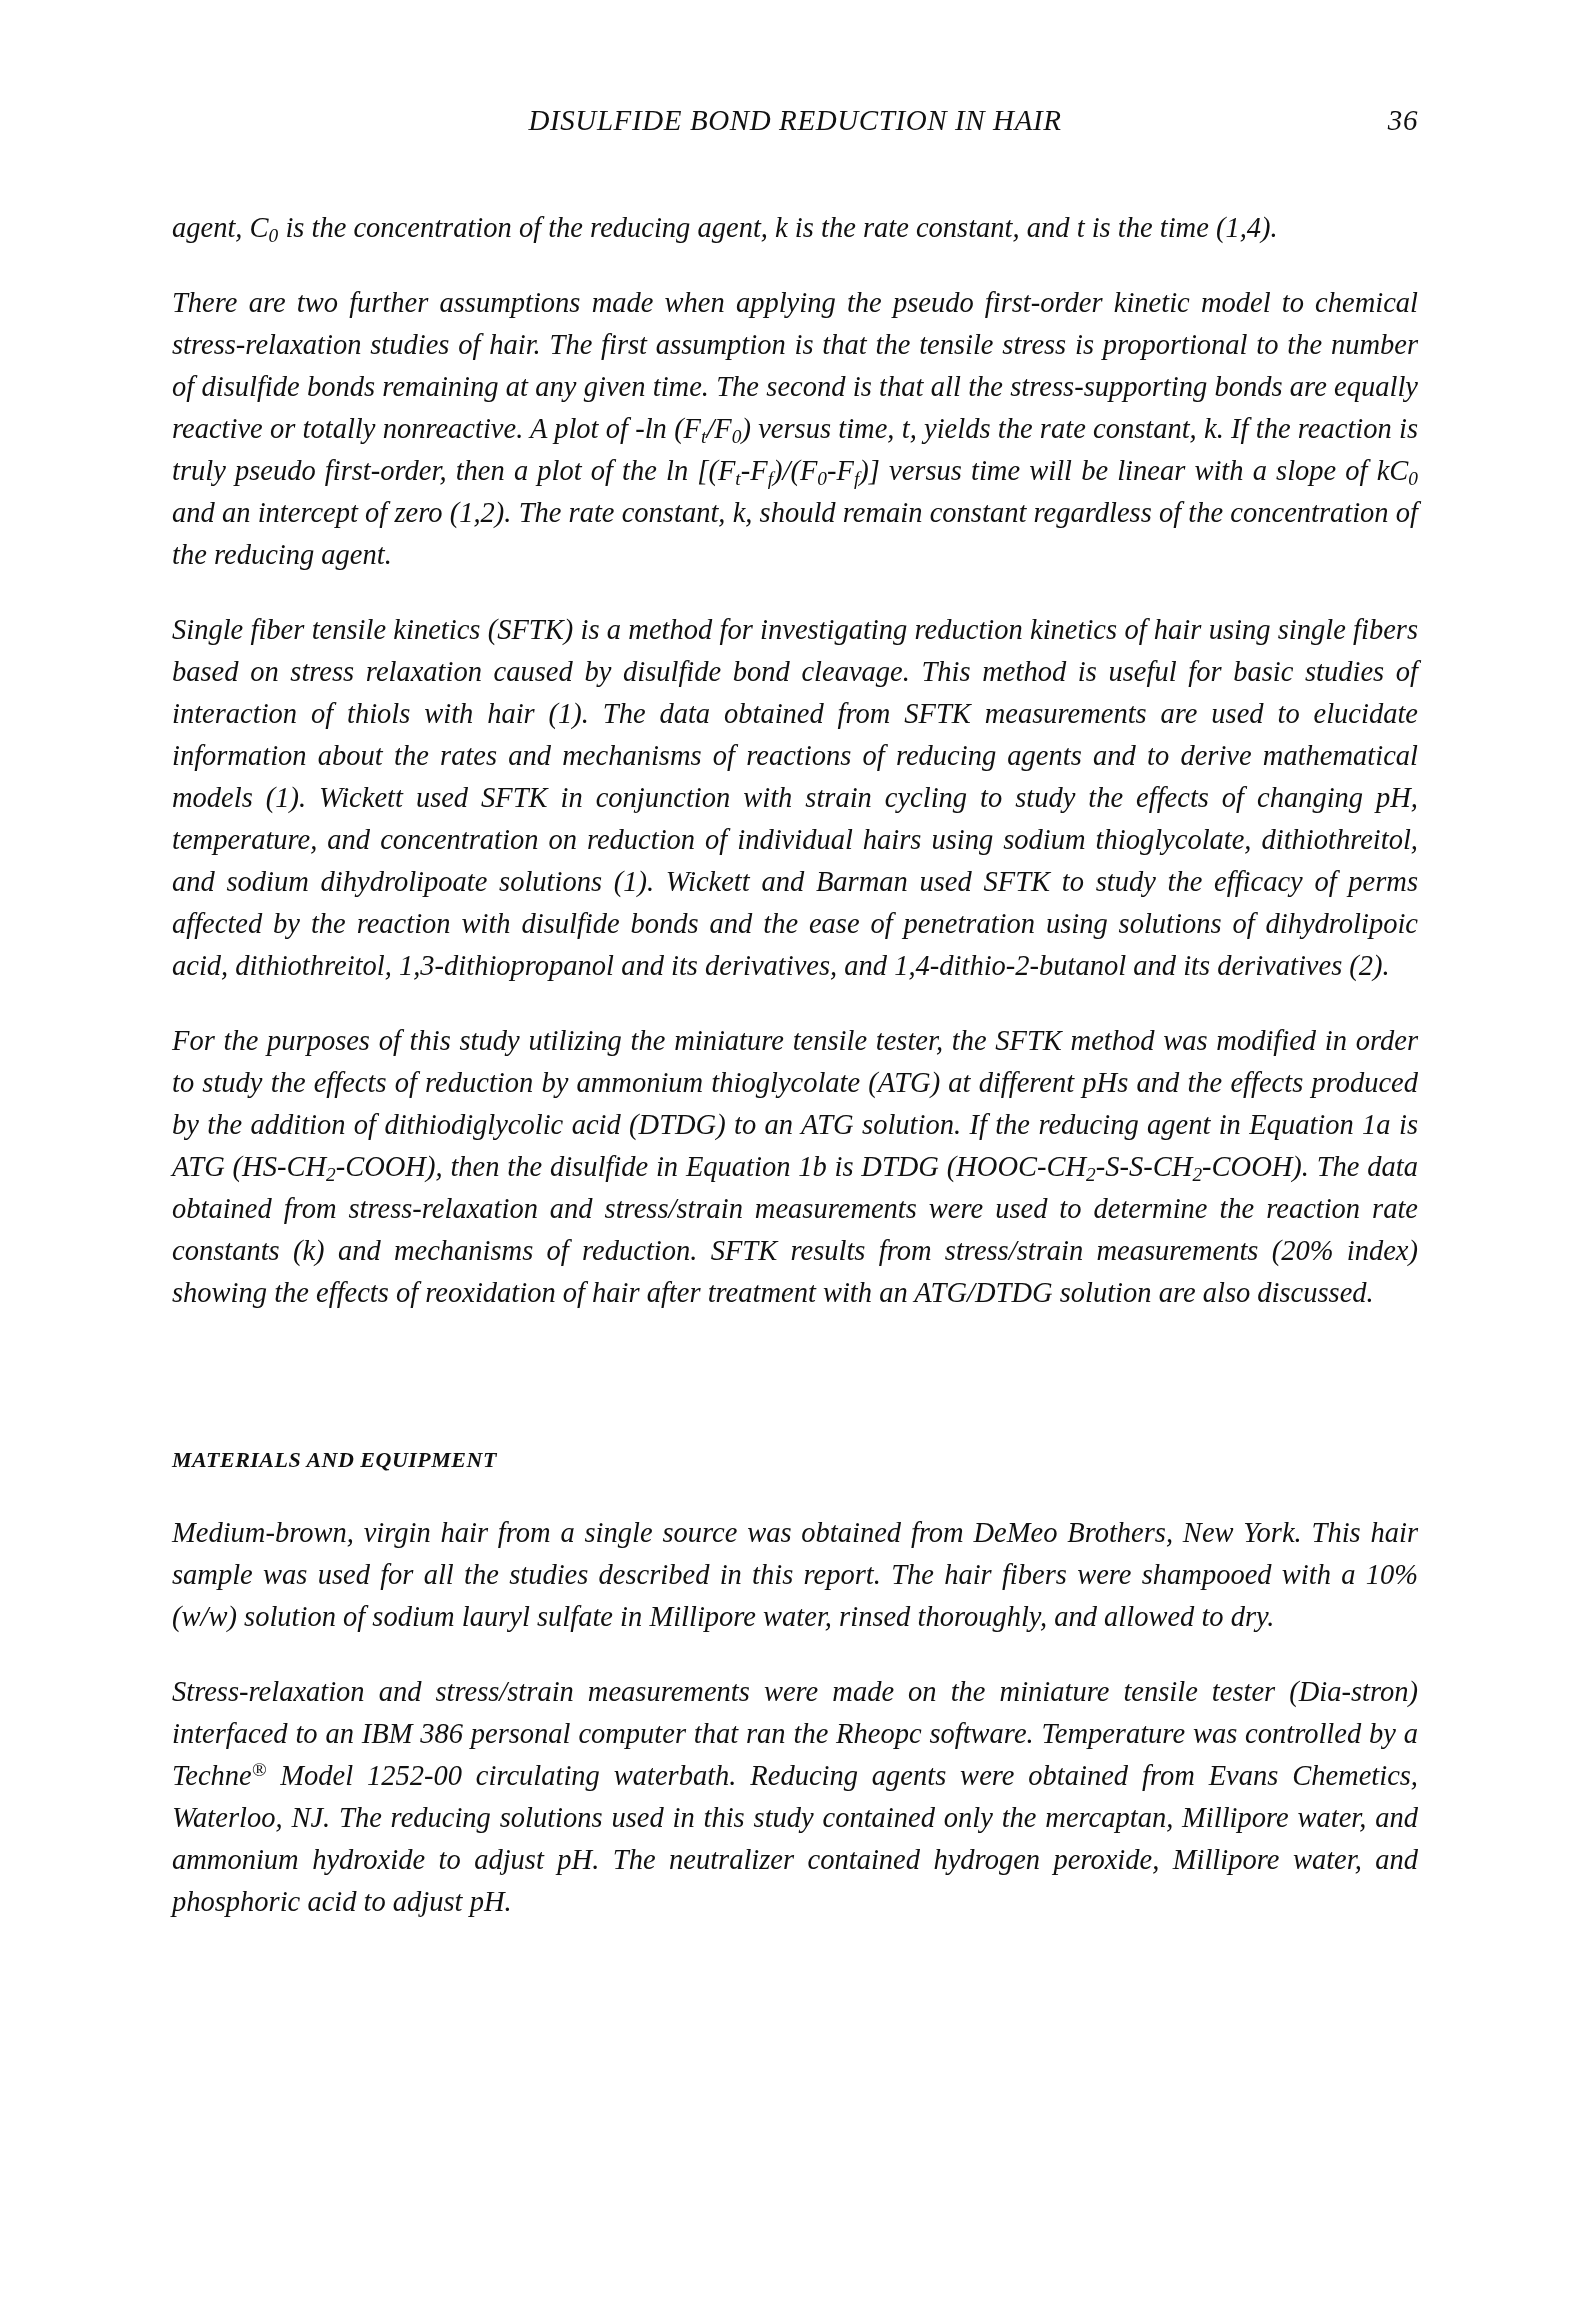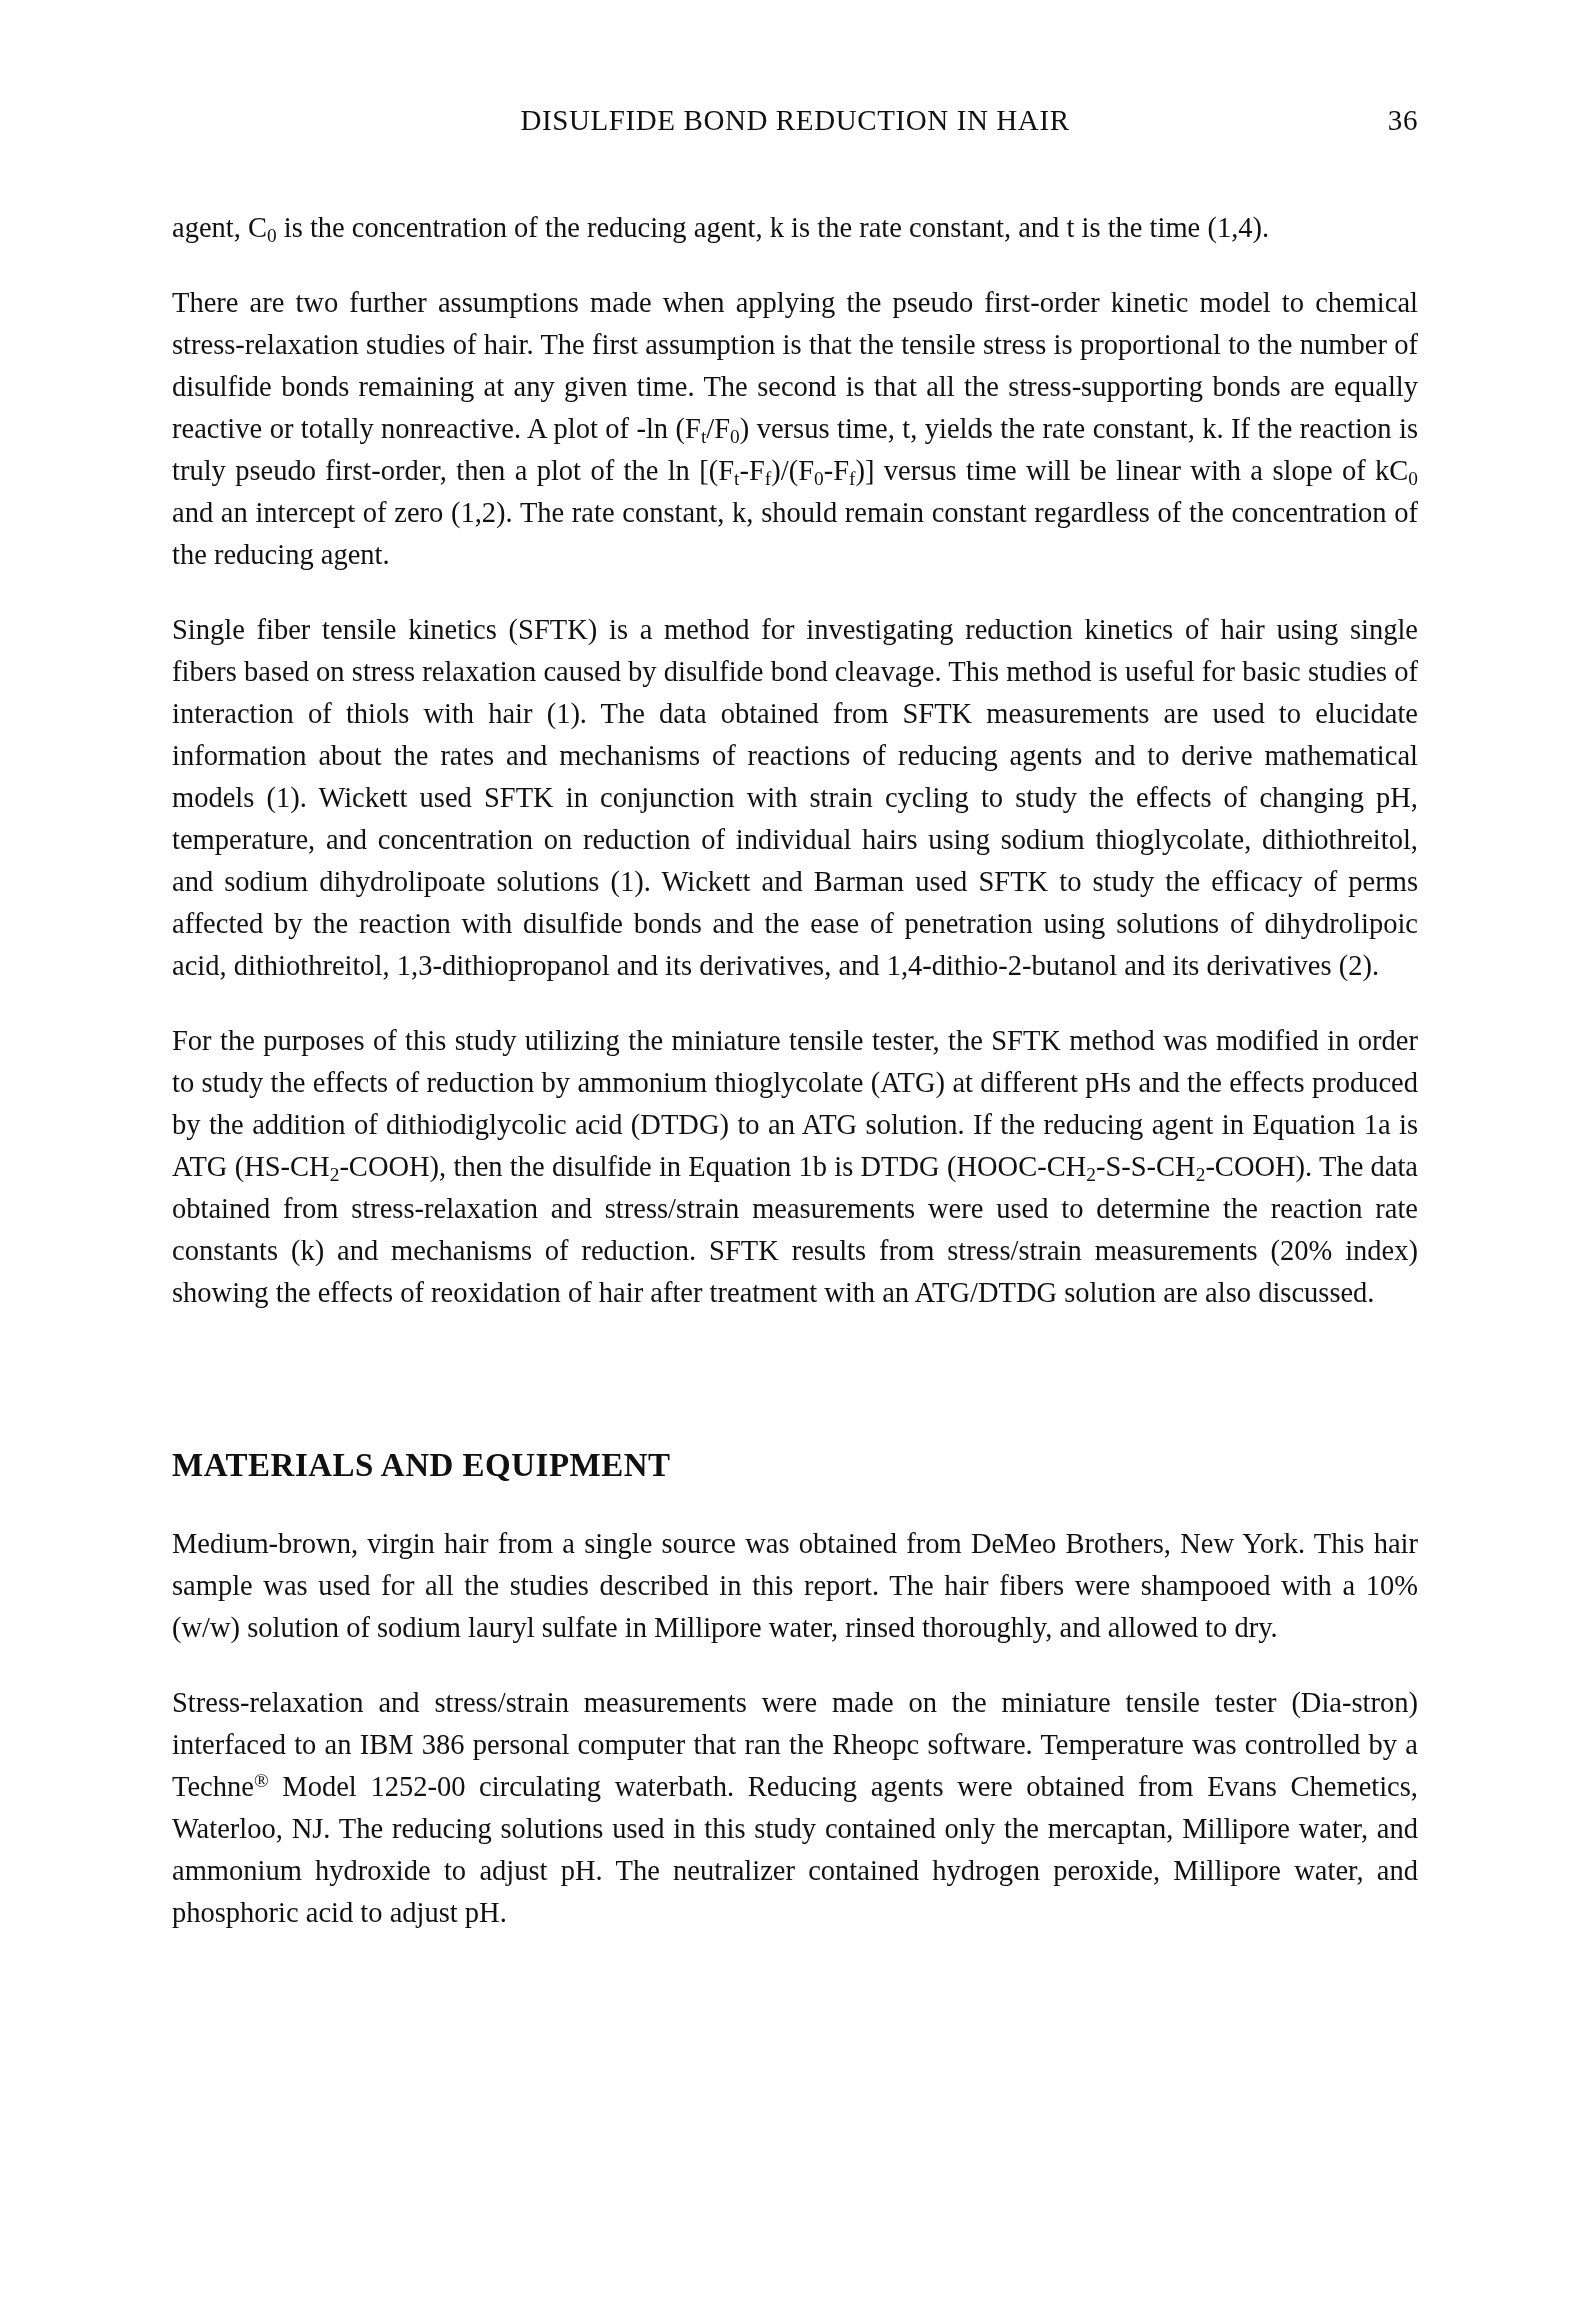--- a/index.html
+++ b/index.html
@@ -20,20 +20,21 @@
     width: 1582px;
     height: 2322px;
     box-sizing: border-box;
     padding: 0;
   }
   .content {
     position: absolute;
     left: 172px;
     top: 104px;
     width: 1246px;
+    font-style: italic;
   }
   .running-head {
     display: flex;
     align-items: baseline;
     justify-content: center;
     position: relative;
     font-size: 29px;
     letter-spacing: 0.6px;
     margin-bottom: 70px;
   }
@@ -49,21 +50,21 @@
   }
   p.body {
     font-size: 28.5px;
     line-height: 42px;
     text-align: justify;
     margin: 0 0 33px 0;
     hyphens: none;
   }
   p.body:last-child { margin-bottom: 2px; }
   .sec-head {
-    font-size: 33px;
+    font-size: 22px;
     letter-spacing: 0.5px;
     margin: 83px 0 39px 0;
     font-family: "Liberation Serif", serif;
     font-weight: bold;
   }
   sub {
     font-size: 0.68em;
     vertical-align: -0.28em;
     line-height: 0;
   }

